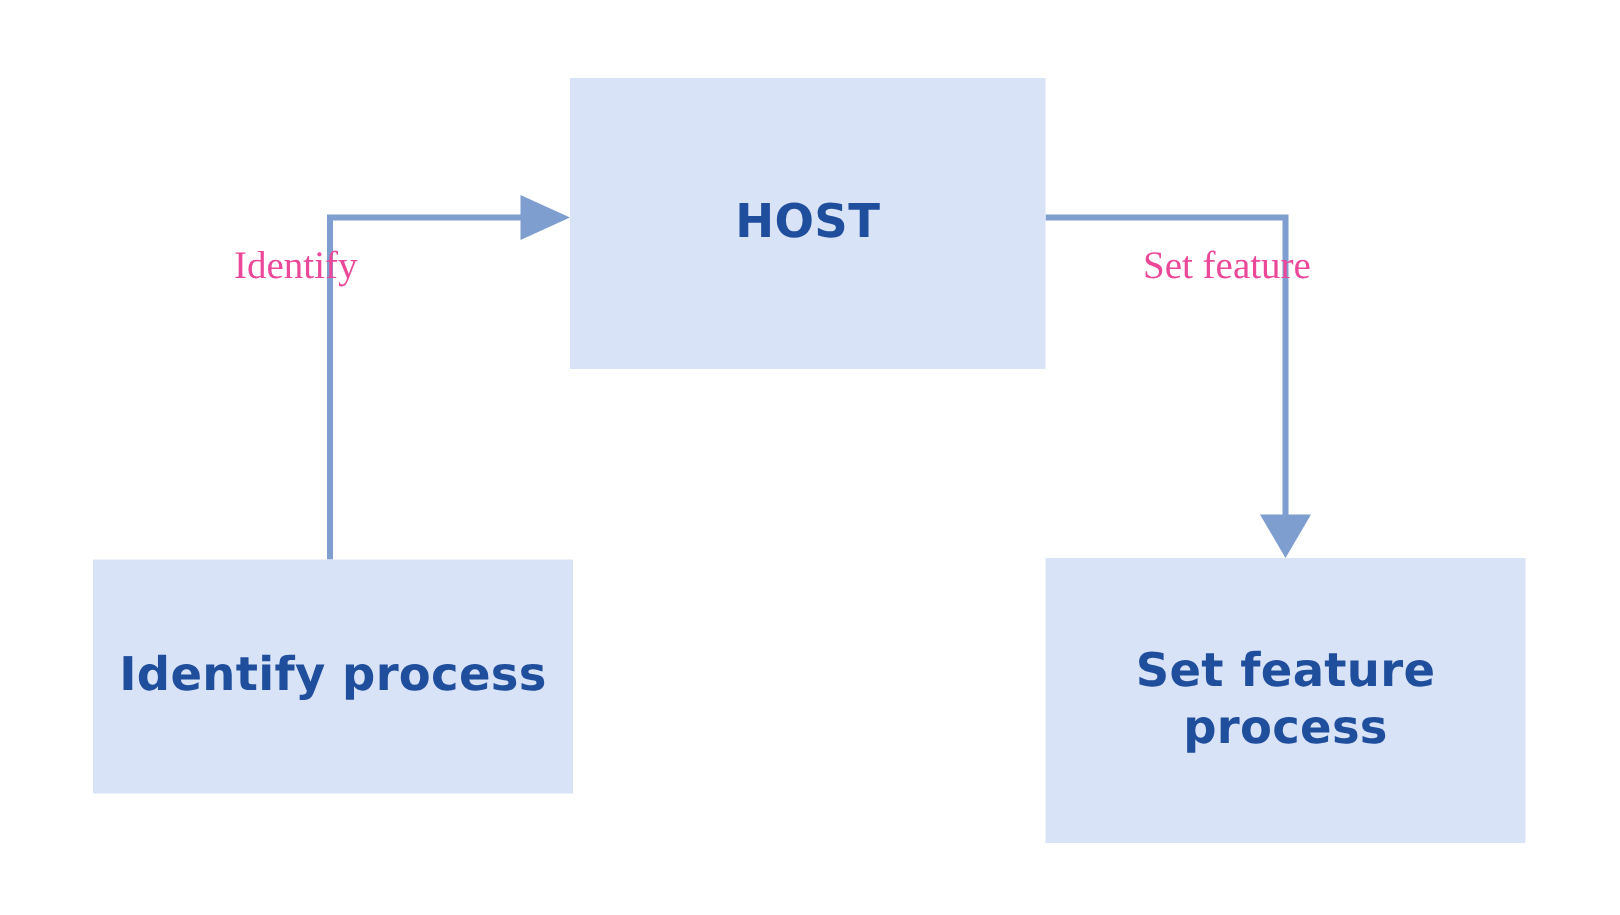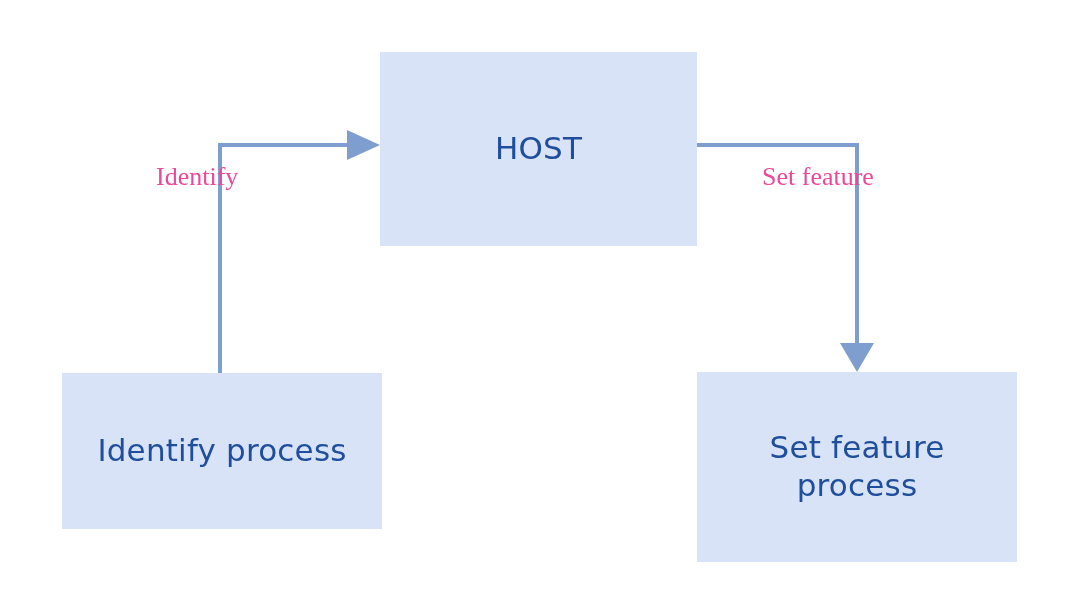--- a/index.html
+++ b/index.html
@@ -29,20 +29,21 @@
     position: absolute;
     box-sizing: border-box;
     display: flex;
     align-items: center;
     justify-content: center;
     text-align: center;
     color: #1F4E9C;
     line-height: 1.22;
     letter-spacing: 0.2px;
     white-space: pre-line;
+    font-weight: bold;
   }
   #node-host {
     left: 380px;
     top: 52px;
     width: 317px;
     height: 194px;
     background: #D9E3F8;
     font-size: 31px;
   }
   #node-identify-process {

